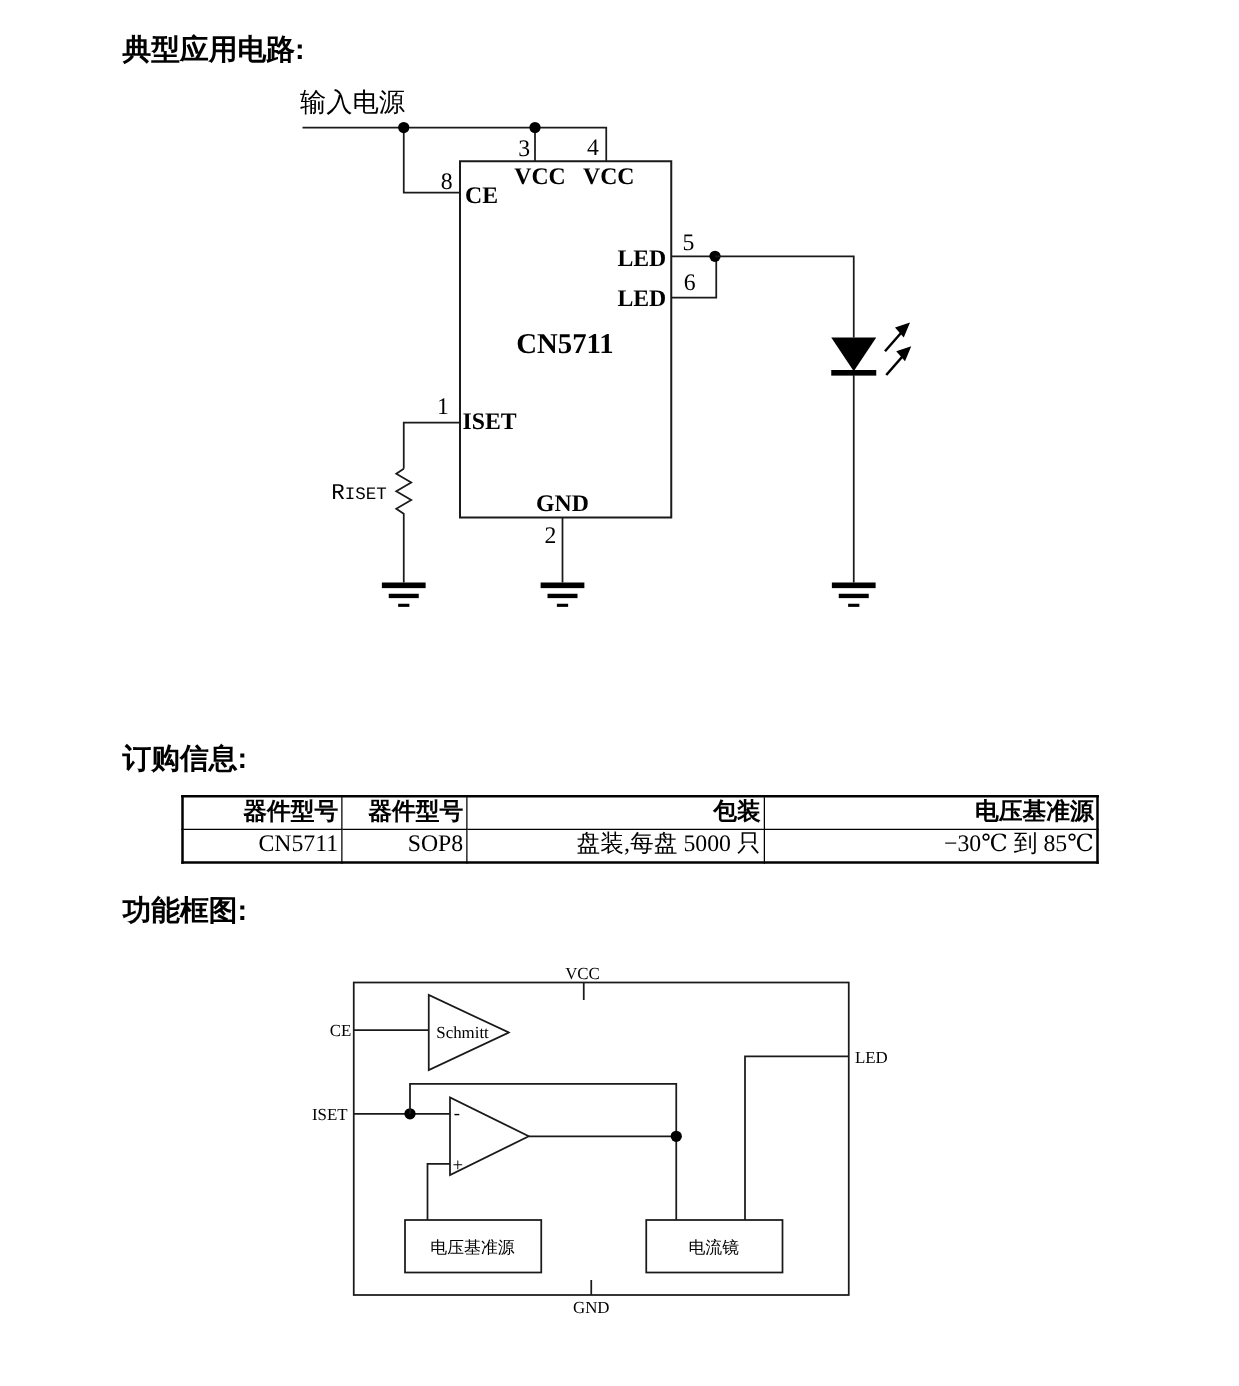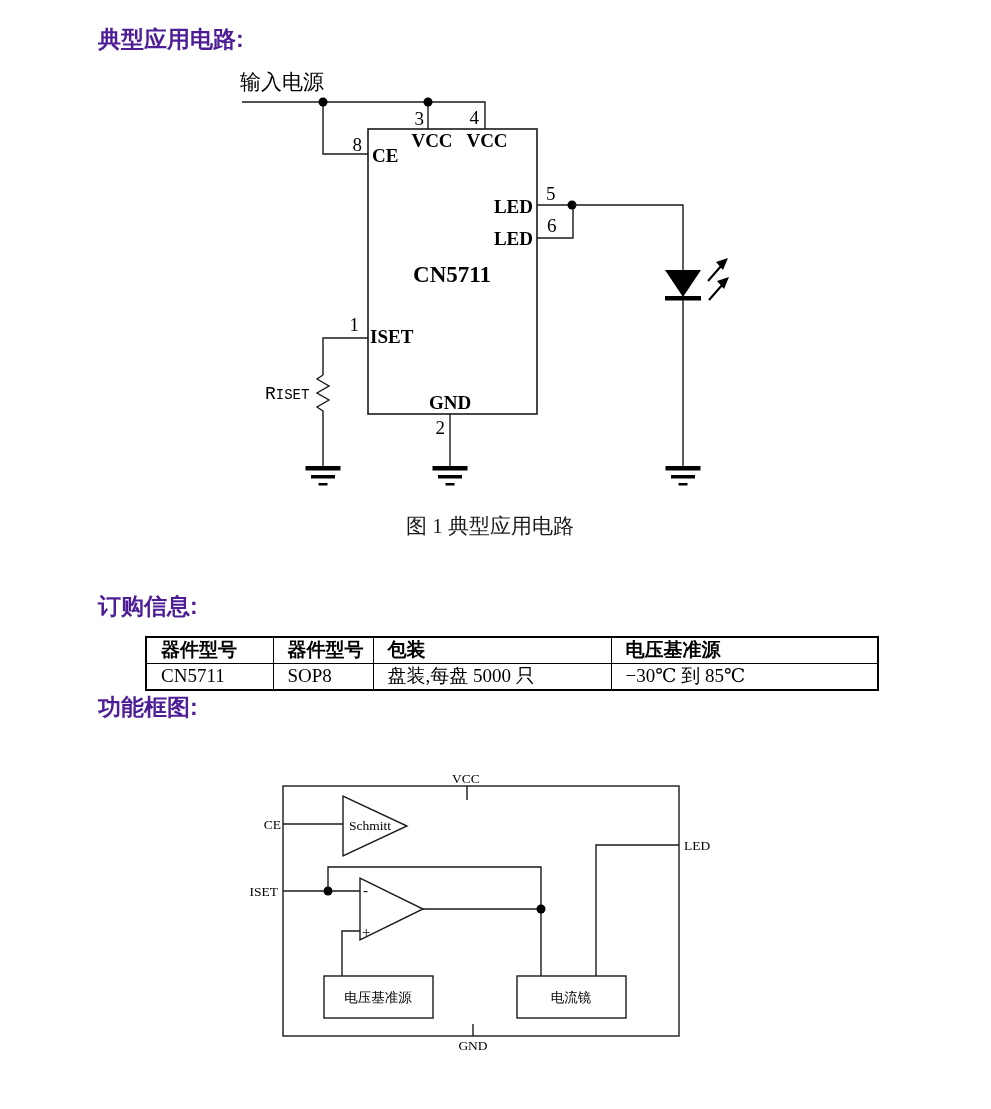--- a/index.html
+++ b/index.html
@@ -11,21 +11,21 @@
     font-family:"Liberation Serif","DejaVu Serif",serif;
     color:#000;
   }
   .heading {
     position:absolute;
     left:98px;
     font-family:"Liberation Sans","DejaVu Sans",sans-serif;
     font-weight:bold;
     font-size:23px;
     line-height:27px;
-    color:#4c1d95;
+    color:#000000;
     white-space:nowrap;
   }
   .caption {
     position:absolute;
     text-align:center;
     font-family:"Liberation Serif","DejaVu Serif",serif;
     font-size:21px;
     line-height:27px;
     color:#1a1a1a;
     white-space:nowrap;
@@ -46,24 +46,24 @@
   .order-table {
     position:absolute; left:145px; top:636px;
     width:732px;
     border-collapse:collapse;
     table-layout:fixed;
     border:2px solid #000;
     font-size:19px;
   }
   .order-table th, .order-table td {
     border:1.5px solid #000;
-    text-align:left;
+    text-align:right;
     vertical-align:middle;
     height:25px;
-    padding:0 14px;
+    padding:0 2px;
     line-height:1.2;
     white-space:nowrap;
     overflow:hidden;
   }
   .order-table th {
     font-family:"Liberation Sans","DejaVu Sans",sans-serif;
     font-weight:bold;
     font-size:19px;
   }
   .order-table td { font-family:"Liberation Serif","DejaVu Serif",serif; }
@@ -138,21 +138,20 @@
       <rect x="438" y="475" width="24" height="3.5" fill="#000"></rect>
       <rect x="445.5" y="483" width="9" height="2.5" fill="#000"></rect>
     </g>
     <g>
       <rect x="665.5" y="466" width="35" height="4.5" fill="#000"></rect>
       <rect x="671" y="475" width="24" height="3.5" fill="#000"></rect>
       <rect x="678.5" y="483" width="9" height="2.5" fill="#000"></rect>
     </g>
   </svg>
 
-  <div class="caption" style="left:300px; top:513px; width:380px;">图 1  典型应用电路</div>
 
   <div class="heading" style="top:593px;">订购信息:</div>
 
   <table class="order-table">
     <colgroup>
       <col style="width:127px">
         <col style="width:100px">
         <col style="width:238px">
         <col style="width:267px">
     </colgroup>
@@ -167,21 +166,21 @@
     <tbody>
       <tr>
         <td>CN5711</td>
         <td>SOP8</td>
         <td>盘装,每盘 5000 只</td>
         <td>−30℃ 到 85℃</td>
       </tr>
     </tbody>
   </table>
 
-  <div class="heading" style="top:694px;text-align:center;">功能框图:</div>
+  <div class="heading" style="top:715px;text-align:center;">功能框图:</div>
 
   <svg style="top:770px;" width="991" height="290" viewBox="0 770 991 290">
 
     <rect class="wire" x="283" y="786" width="396" height="250"></rect>
 
     <text class="f2-label" x="466" y="783" text-anchor="middle">VCC</text>
     <path class="wire" d="M467,786 V800"></path>
 
     <text class="f2-label" x="281" y="829" text-anchor="end">CE</text>
     <path class="wire" d="M283,824 H343"></path>

